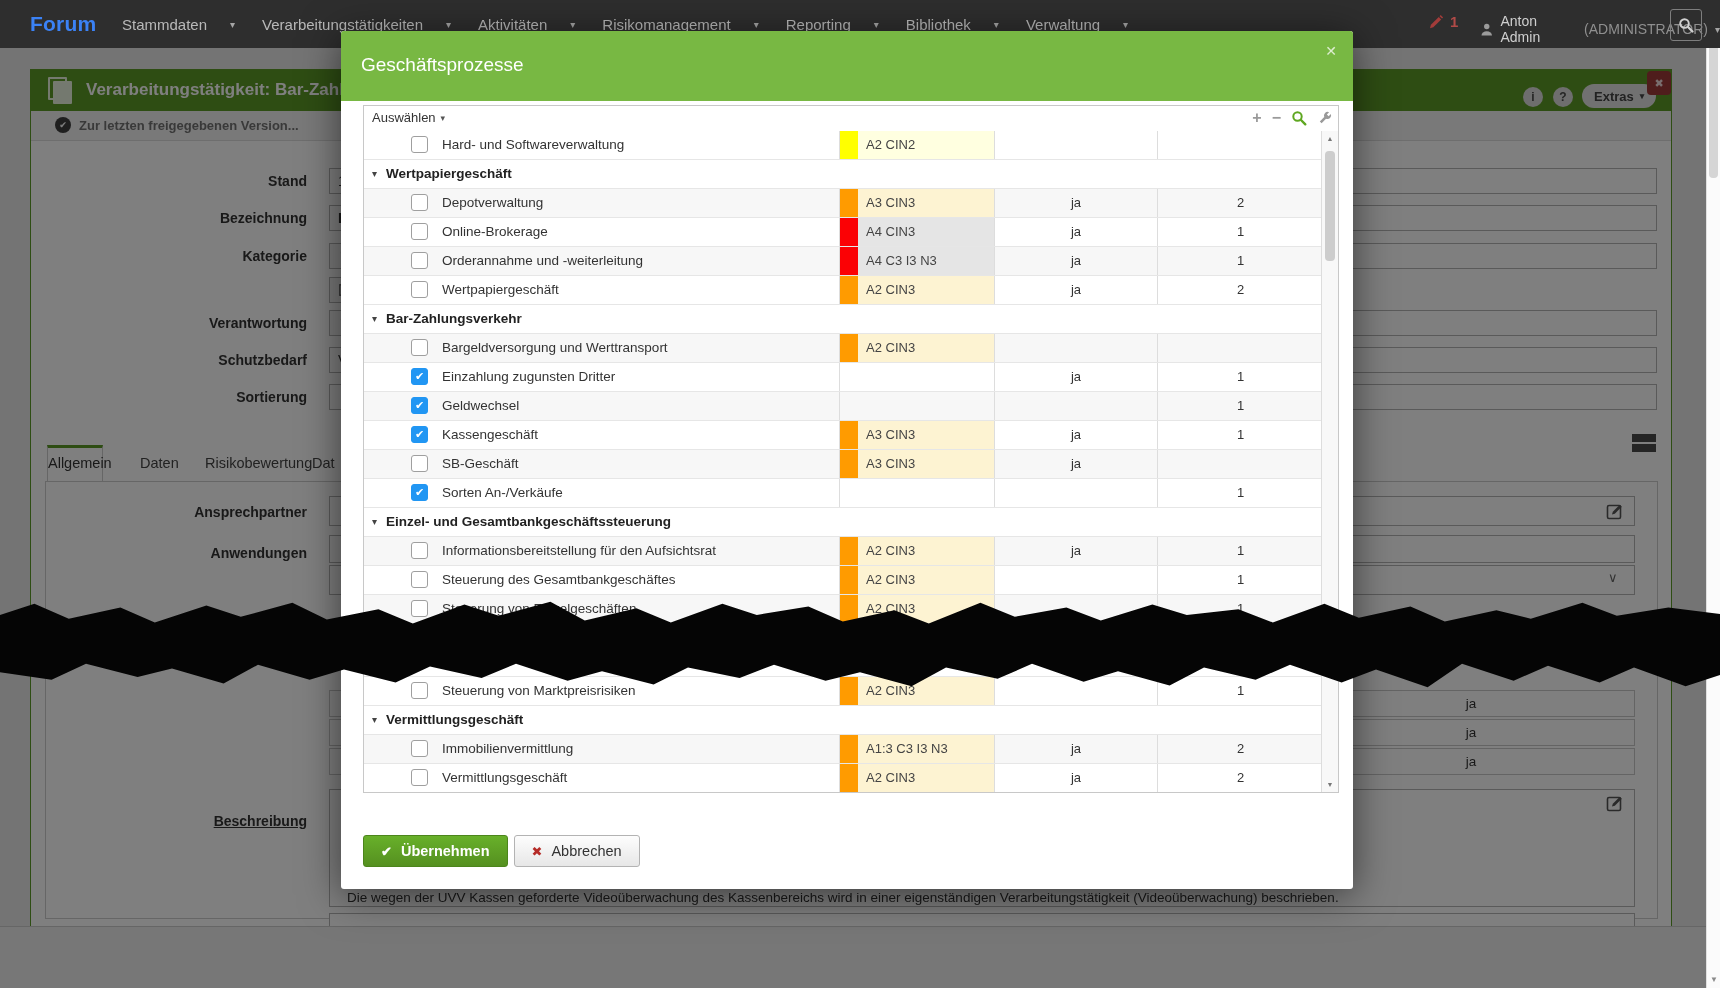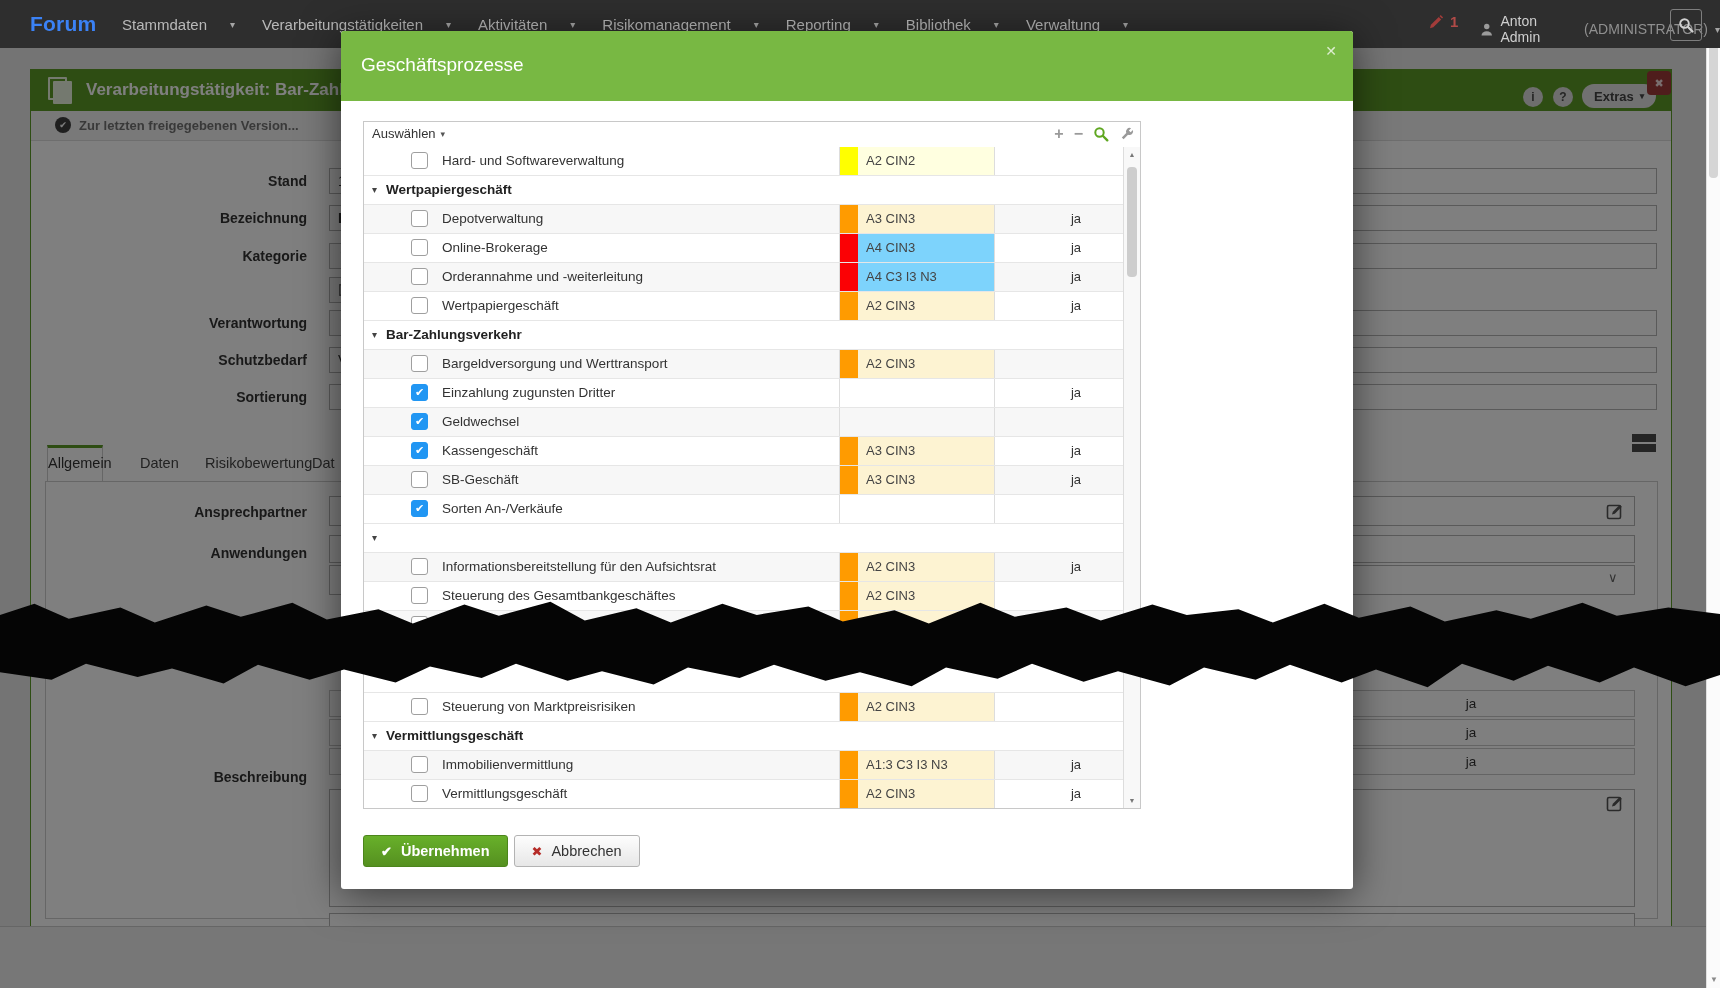--- a/index.html
+++ b/index.html
@@ -91,21 +91,21 @@
   #pg-scroll .arr{position:absolute;left:0;width:14px;text-align:center;font-size:8px;color:#8a8a8a;cursor:pointer;}
   #pg-scroll .thumb{position:absolute;left:2px;width:9px;top:18px;height:160px;background:#d5d5d5;border-radius:4px;cursor:pointer;}
 
   
   #modal{left:341px;top:31px;width:1012px;height:858px;background:#fff;z-index:100;border-radius:3px;
     box-shadow:0 6px 40px rgba(0,0,0,.55);}
   #modal-header{position:absolute;left:0;top:0;width:100%;height:70px;background:#78b843;border-radius:3px 3px 0 0;}
   #modal-title{position:absolute;left:20px;top:23px;color:#fff;font-size:19px;}
   #modal-close{position:absolute;right:16px;top:12px;color:rgba(255,255,255,.75);font-size:14px;cursor:pointer;}
 
-  #tbl{position:absolute;left:22px;top:90px;width:778px;height:688px;border:1px solid #c8c8c8;box-sizing:border-box;background:#fff;}
+  #tbl{position:absolute;left:22px;top:74px;width:976px;height:688px;border:1px solid #c8c8c8;box-sizing:border-box;background:#fff;}
   #tbl-head{position:absolute;left:0;top:0;right:0;height:25px;border-bottom:1px solid #c8c8c8;background:#fff;}
   #select-menu{position:absolute;left:8px;top:4px;font-size:13px;color:#333;cursor:pointer;display:flex;align-items:center;gap:5px;}
   #select-menu .caret{font-size:9px;color:#555;}
   #tbl-tools{position:absolute;right:6px;top:3px;display:flex;align-items:center;gap:10px;}
   #tbl-tools .t{font-size:16px;font-weight:bold;color:#9a9a9a;cursor:pointer;line-height:18px;}
   #tbl-tools svg{display:block;cursor:pointer;}
 
   #tbl-body{position:absolute;left:0;top:25px;right:17px;bottom:0;overflow:hidden;}
   .trow{position:relative;height:28px;border-bottom:1px solid #e6e6e6;background:#fff;}
   .trow.shaded{background:#f7f7f7;}
@@ -113,21 +113,21 @@
   .trow .cb{position:absolute;left:47px;top:5px;width:17px;height:17px;border:1px solid #9f9f9f;border-radius:3px;
     background:#fff;box-sizing:border-box;cursor:pointer;color:#fff;font-size:11px;line-height:15px;text-align:center;}
   .trow .cb.checked{background:#2196f3;border-color:#2196f3;}
   .ilabel{position:absolute;left:78px;top:0;font-size:13.5px;line-height:28px;color:#333;white-space:nowrap;}
   .cell{position:absolute;top:0;height:100%;box-sizing:border-box;border-left:1px solid #ddd;}
   .c-chip{left:475px;width:155px;}
   .c-ja{left:630px;width:163px;text-align:center;font-size:13px;line-height:28px;color:#333;}
   .c-count{left:793px;width:166px;text-align:center;font-size:13px;line-height:28px;color:#333;}
   .chip-yellow{background:#ffffe0;} .chip-yellow .bar{background:#ffff00;}
   .chip-orange{background:#fdf3d2;} .chip-orange .bar{background:#ff9b00;}
-  .chip-red{background:#7dd3fc;}    .chip-red .bar{background:#fb0105;}
+  .chip-red{background:#e5e5e5;}    .chip-red .bar{background:#fb0105;}
   .bar{position:absolute;left:0;top:0;bottom:0;width:18px;}
   .rating{position:absolute;left:26px;top:0;font-size:13px;line-height:28px;color:#444;font-weight:normal;white-space:nowrap;}
   .gcaret{position:absolute;left:8px;top:0;font-size:10px;line-height:28px;color:#444;}
   .glabel{position:absolute;left:22px;top:0;font-size:13.5px;font-weight:bold;line-height:28px;color:#222;white-space:nowrap;}
 
   #tbl-scroll{position:absolute;right:0;top:25px;width:17px;bottom:0;background:#f8f8f8;border-left:1px solid #ddd;box-sizing:border-box;}
   #tbl-scroll .arr{position:absolute;left:0;width:16px;text-align:center;font-size:7px;color:#777;cursor:pointer;}
   #tbl-scroll .thumb{position:absolute;left:3px;width:10px;top:20px;height:110px;background:#cdcdcd;border-radius:4px;cursor:pointer;}
 
   #modal-actions{position:absolute;left:22px;bottom:22px;display:flex;gap:6px;}
@@ -234,28 +234,29 @@
   <div class="ja-row abs" style="top:690px;">
       <span class="ja-val">ja</span>
     </div>
   <div class="ja-row abs" style="top:719px;">
       <span class="ja-val">ja</span>
     </div>
   <div class="ja-row abs" style="top:748px;">
       <span class="ja-val">ja</span>
     </div>
 
-  <div class="f-label abs" style="top:764px;">Beschreibung</div>
+  <div class="f-label abs" style="top:808px;text-decoration:underline;">Beschreibung</div>
   <div id="beschr-box" class="abs"></div>
   <div class="abs edit-sq" style="left:1606px;top:794px;">
     <svg width="18" height="18" viewBox="0 0 18 18">
         <rect x="1.5" y="3.5" width="13" height="13" rx="1.5" fill="none" stroke="#555" stroke-width="1.6"></rect>
         <path d="M6 12.5l.8-2.8 7-7 2 2-7 7z" fill="#555"></path>
       </svg>
   </div>
+  <div id="beschr-text" class="abs">Die wegen der UVV Kassen geforderte Videoüberwachung des Kassenbereichs wird in einer eigenständigen Verarbeitungstätigkeit (Videoüberwachung) beschrieben.</div>
   <div id="extra-box" class="abs"></div>
 
   <div id="footer-bar" class="abs"></div>
   <div id="footer-left" class="abs">
     <button class="btn green">
       <svg width="14" height="14" viewBox="0 0 16 16">
           <path d="M1.5 1.5h10l3 3v10h-13z" fill="none" stroke="#fff" stroke-width="1.7"></path>
           <rect x="4" y="8.5" width="8" height="5" fill="#fff"></rect>
           <rect x="4.5" y="2" width="6" height="4" fill="#fff"></rect>
         </svg>
@@ -488,20 +489,21 @@
         </div>
         <div class="trow item">
           <span class="cb checked">✔</span>
           <span class="ilabel">Sorten An-/Verkäufe</span>
           <span class="cell c-chip chip-none"></span>
           <span class="cell c-ja"></span>
           <span class="cell c-count">1</span>
         </div>
         <div class="trow group">
           <span class="gcaret">▾</span>
+          <span class="glabel">Einzel- und Gesamtbankgeschäftssteuerung</span>
         </div>
         <div class="trow item shaded">
           <span class="cb"></span>
           <span class="ilabel">Informationsbereitstellung für den Aufsichtsrat</span>
           <span class="cell c-chip chip-orange">
             <i class="bar"></i>
             <span class="rating">A2 CIN3</span>
           </span>
           <span class="cell c-ja">ja</span>
           <span class="cell c-count">1</span>

